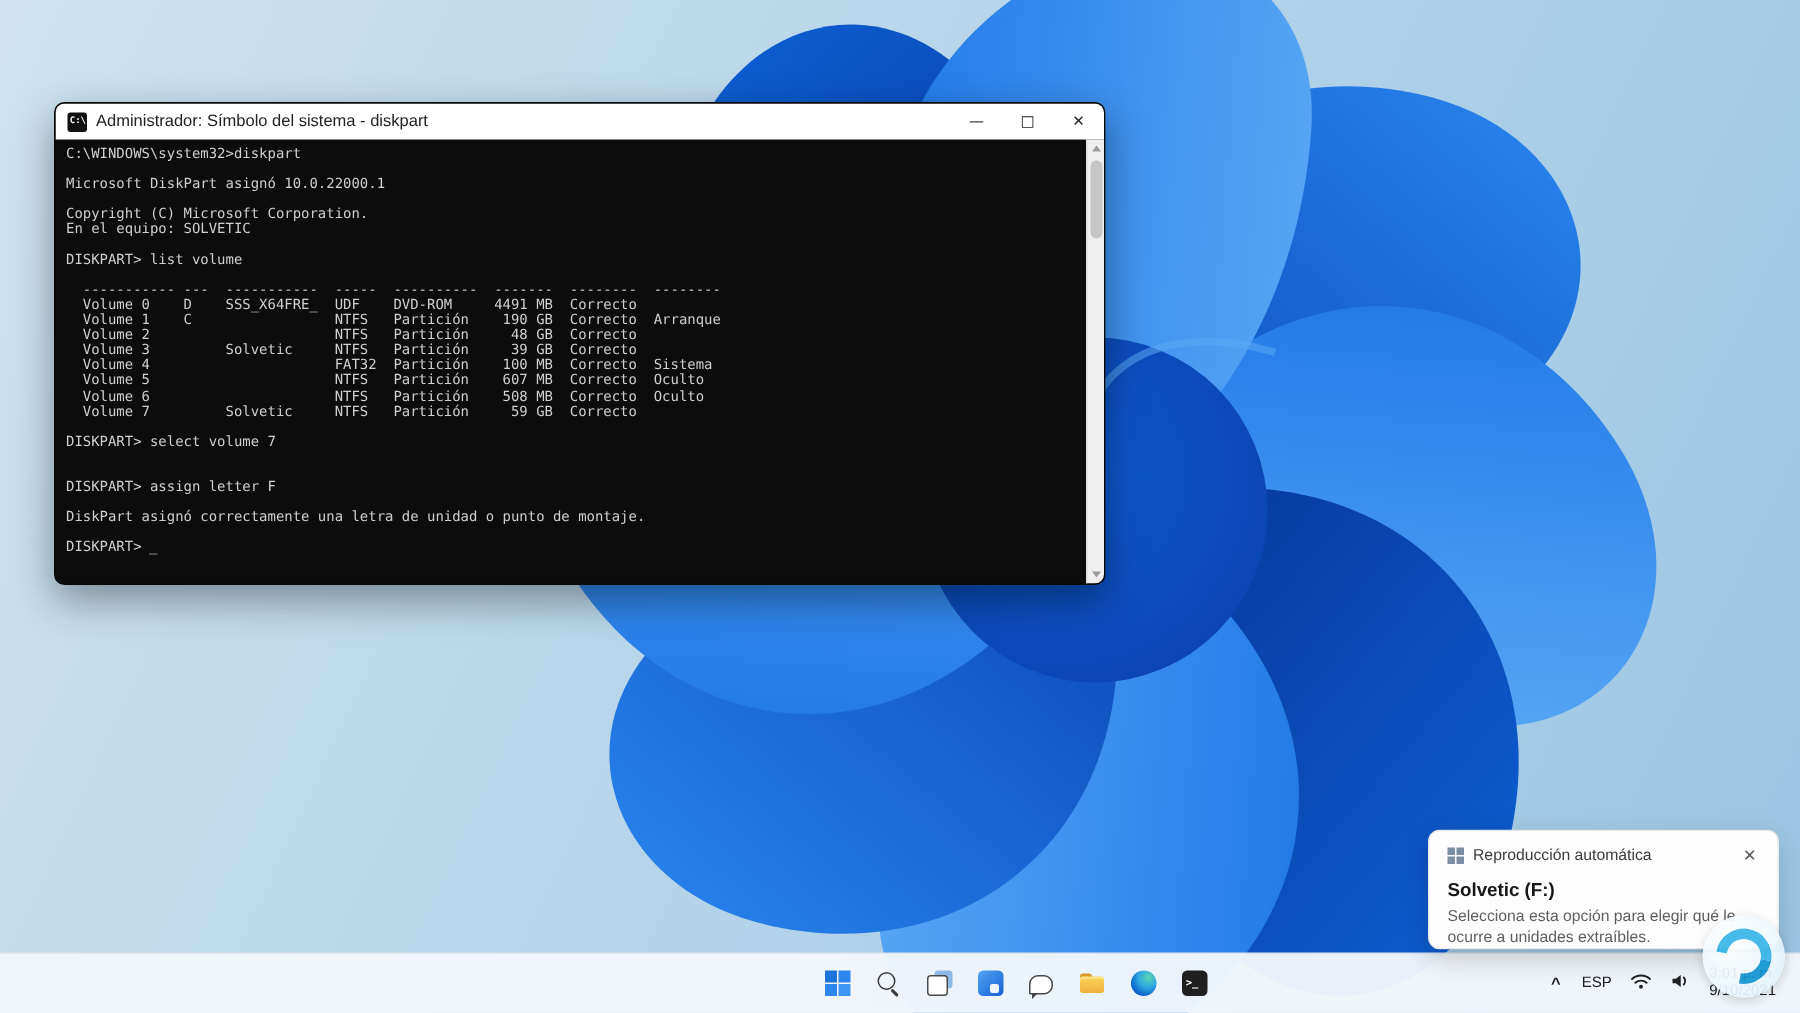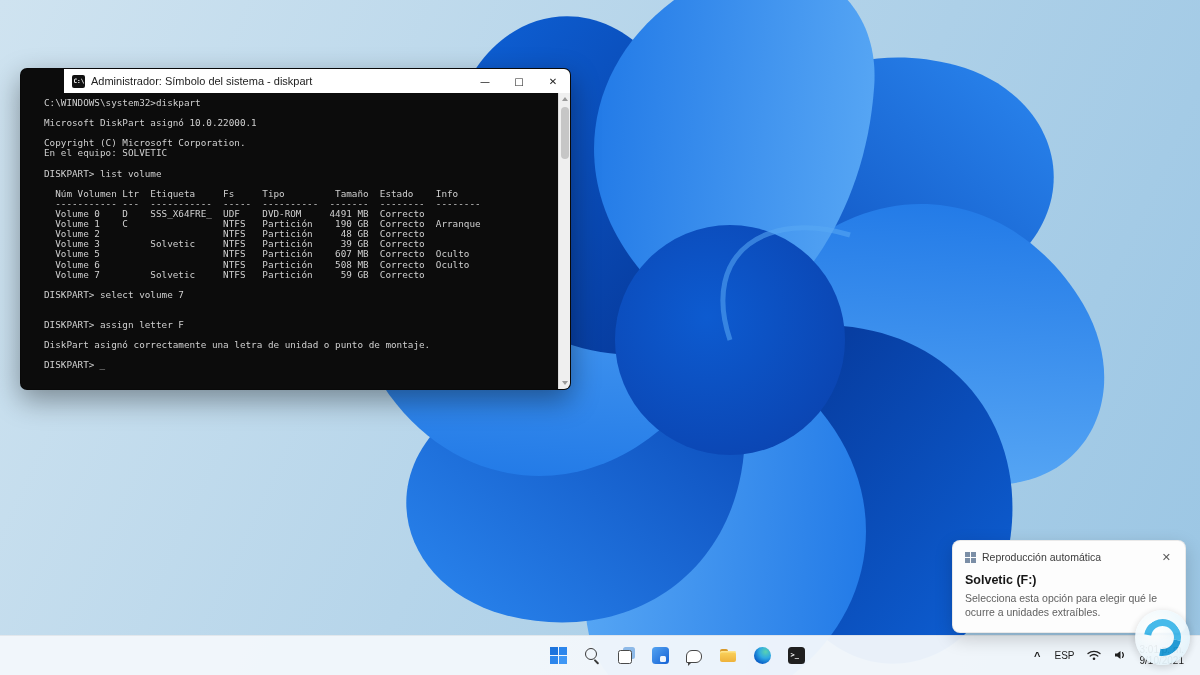--- a/index.html
+++ b/index.html
@@ -4,33 +4,33 @@
 <style>
   * { box-sizing: border-box; margin: 0; padding: 0; }
   html,body { width:1200px; height:675px; overflow:hidden; }
   body { position:relative; font-family:"Liberation Sans", sans-serif; }
 
   
   .desktop { position:absolute; inset:0; background:linear-gradient(115deg,#cfe3f0 0%,#b6d5ea 45%,#9bc6e4 100%); }
   .bloom { position:absolute; inset:0; width:100%; height:100%; }
 
   
-  .term-window { position:absolute; left:20px; top:68px; width:551px; height:322px;
+  .term-window { position:absolute; left:36px; top:68px; width:701px; height:322px;
     border-radius:7px; overflow:hidden; box-shadow:0 10px 28px rgba(0,0,0,.38);
-    border:1px solid rgba(0,0,0,.25); background:#0c0c0c; z-index:10;padding-left:43px; }
+    border:1px solid rgba(0,0,0,.25); background:#0c0c0c; z-index:10; }
   .titlebar { height:24px; background:#ffffff; display:flex; align-items:center; padding-left:8px; }
   .titlebar-icon { width:13px; height:13px; background:#111; border-radius:2px; position:relative; margin-right:6px; flex:0 0 auto; }
   .titlebar-icon::before { content:"C:\\"; position:absolute; left:1.5px; top:2px; color:#fff; font:bold 6px "DejaVu Sans Mono",monospace; }
   .titlebar-title { font-size:11px; color:#222; white-space:nowrap; overflow:hidden; flex:1 1 auto; }
   .win-controls { display:flex; height:100%; }
   .win-btn { width:34px; height:100%; border:0; background:transparent; font-size:10px; color:#222; cursor:default;
     display:flex; align-items:center; justify-content:center; font-family:"DejaVu Sans",sans-serif; }
 
   .term-body { position:absolute; top:24px; left:0; right:12px; bottom:0; padding:5px 0 0 7px;
-    font-family:"DejaVu Sans Mono","Liberation Mono",monospace; font-size:9.3px; line-height:10.1px; color:#cfcfcf; overflow:hidden;margin-left:16px; }
+    font-family:"DejaVu Sans Mono","Liberation Mono",monospace; font-size:9.3px; line-height:10.1px; color:#cfcfcf; overflow:hidden; }
   .t-line { white-space:pre; min-height:10.1px; }
   .cursor { display:inline-block; margin-left:5px; animation:blink 1s steps(1) infinite; }
   @keyframes blink { 50% { opacity:0; } }
 
   .term-scrollbar { position:absolute; top:24px; right:0; bottom:0; width:12px; background:#efefef; border-left:1px solid #dcdcdc; }
   .sb-arrow { position:absolute; left:3px; width:0; height:0; border-left:3px solid transparent; border-right:3px solid transparent; }
   .sb-arrow.up { top:4px; border-bottom:4px solid #9a9a9a; }
   .sb-arrow.down { bottom:4px; border-top:4px solid #9a9a9a; }
   .sb-thumb { position:absolute; left:2px; top:14px; width:8px; height:52px; background:#c6c6c6; border-radius:4px; }
 
@@ -40,21 +40,21 @@
   .toast-header { display:flex; align-items:center; gap:6px; padding:8px 10px 2px 12px; }
   .toast-app-icon { width:11px; height:11px; flex:0 0 auto;
     background:
       linear-gradient(#7b8ea6,#7b8ea6) left top,
       linear-gradient(#7b8ea6,#7b8ea6) right top,
       linear-gradient(#7b8ea6,#7b8ea6) left bottom,
       linear-gradient(#7b8ea6,#7b8ea6) right bottom;
     background-size:5px 5px; background-repeat:no-repeat; }
   .toast-app-name { font-size:10.5px; color:#3b3b3b; flex:1 1 auto; }
   .toast-close { border:0; background:transparent; color:#5a5a5a; font-size:11px; cursor:default; padding:2px 4px; }
-  .toast-body { padding:5px 14px 13px 12px; }
+  .toast-body { padding:5px 14px 0 12px; }
   .toast-title { font-size:12.5px; font-weight:bold; color:#161616; }
   .toast-message { font-size:10.5px; color:#5f5f5f; line-height:1.35; margin-top:4px; }
 
   
   .taskbar { position:absolute; left:0; right:0; bottom:0; height:40px; background:rgba(243,247,251,.96);
     border-top:1px solid rgba(0,0,0,.06); z-index:30; display:flex; align-items:center; }
   .tb-center { position:absolute; left:50%; transform:translateX(-58px); top:0; bottom:0; display:flex; align-items:center; gap:2px; }
   .tb-btn { width:32px; height:34px; border:0; background:transparent; border-radius:5px; display:flex; align-items:center; justify-content:center; padding:0; cursor:default; }
   .tb-icon { width:17px; height:17px; display:block; position:relative; }
 
@@ -170,26 +170,26 @@
   <div class="term-body">
       <div class="t-line">C:\WINDOWS\system32&gt;diskpart</div>
       <div class="t-line"></div>
       <div class="t-line">Microsoft DiskPart asignó 10.0.22000.1</div>
       <div class="t-line"></div>
       <div class="t-line">Copyright (C) Microsoft Corporation.</div>
       <div class="t-line">En el equipo: SOLVETIC</div>
       <div class="t-line"></div>
       <div class="t-line">DISKPART&gt; list volume</div>
       <div class="t-line"></div>
-      <div class="t-line">  Núm Volumen Ltr  Etiqueta     Fs     Tipo         Tamaño  Estado    Info</div>
       <div class="t-line">  ----------- ---  -----------  -----  ----------  -------  --------  --------</div>
       <div class="t-line">  Volume 0    D    SSS_X64FRE_  UDF    DVD-ROM     4491 MB  Correcto</div>
       <div class="t-line">  Volume 1    C                 NTFS   Partición    190 GB  Correcto  Arranque</div>
       <div class="t-line">  Volume 2                      NTFS   Partición     48 GB  Correcto</div>
       <div class="t-line">  Volume 3         Solvetic     NTFS   Partición     39 GB  Correcto</div>
+      <div class="t-line">  Volume 4                      FAT32  Partición    100 MB  Correcto  Sistema</div>
       <div class="t-line">  Volume 5                      NTFS   Partición    607 MB  Correcto  Oculto</div>
       <div class="t-line">  Volume 6                      NTFS   Partición    508 MB  Correcto  Oculto</div>
       <div class="t-line">  Volume 7         Solvetic     NTFS   Partición     59 GB  Correcto</div>
       <div class="t-line"></div>
       <div class="t-line">DISKPART&gt; select volume 7</div>
       <div class="t-line"></div>
       <div class="t-line"></div>
       <div class="t-line">DISKPART&gt; assign letter F</div>
       <div class="t-line"></div>
       <div class="t-line">DiskPart asignó correctamente una letra de unidad o punto de montaje.</div>

